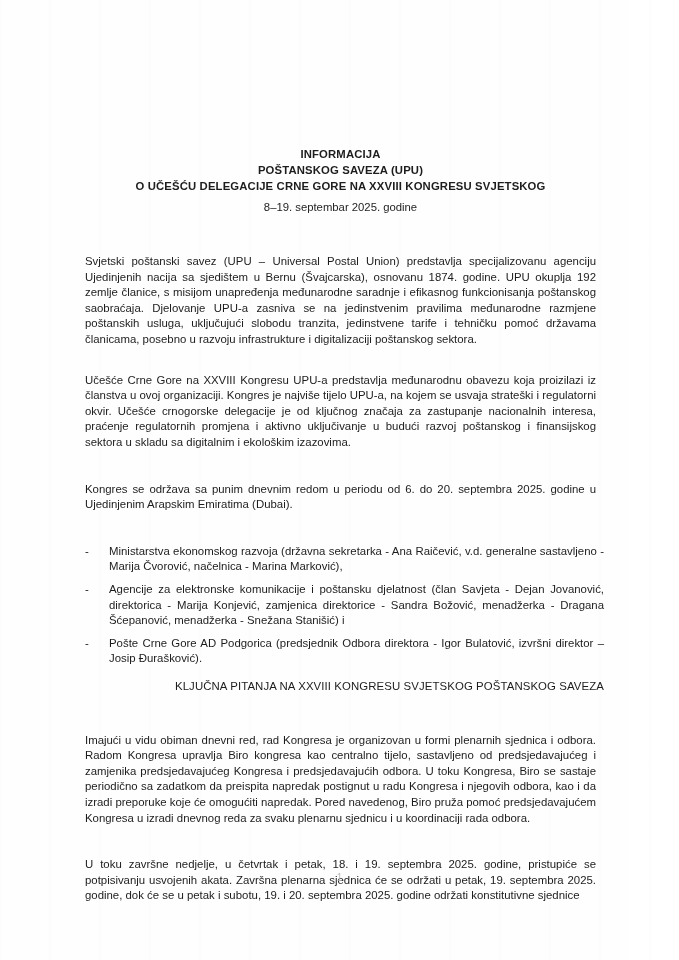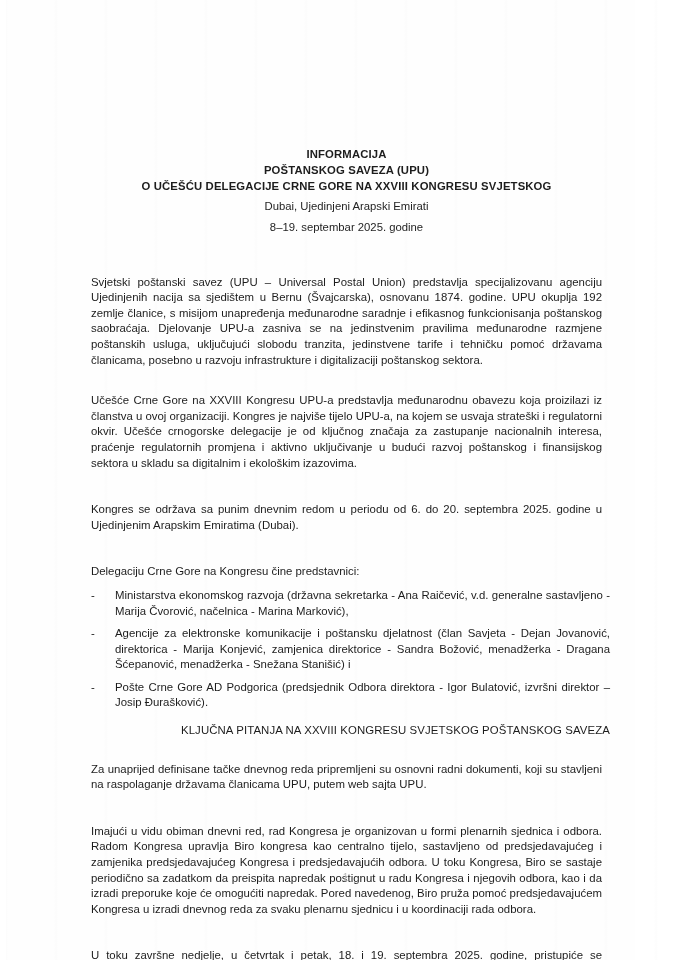--- a/index.html
+++ b/index.html
@@ -10,21 +10,21 @@
     width: 679px;
     height: 960px;
     background: #ffffff;
     font-family: "Liberation Sans", sans-serif;
     color: #1a1a1a;
     overflow: hidden;
     position: relative;
   }
   .page {
     position: absolute;
-    top: 0; left: 6px;
+    top: 0; left: 0;
     width: 629px;
     height: 960px;
     background: #fefefe;
   }
   
   .scan-noise {
     position: absolute;
     top: 0; left: 0;
     width: 679px; height: 960px;
     pointer-events: none;
@@ -132,39 +132,37 @@
 
 <div class="page">
   <div class="scan-noise"></div>
 
   <div class="content">
 
     <div class="title-block">
       <div class="title-line">INFORMACIJA</div>
       <div class="title-line">POŠTANSKOG SAVEZA (UPU)</div>
       <div class="title-line">O UČEŠĆU DELEGACIJE CRNE GORE NA  XXVIII KONGRESU SVJETSKOG</div>
-      <div class="subtitle-line first">Dubai, Ujedinjeni Arapski Emirati</div>
       <div class="subtitle-line second">8–19. septembar 2025. godine</div>
     </div>
 
     <div class="gap-lg"></div>
 
     <p class="body">Svjetski poštanski savez (UPU – Universal Postal Union) predstavlja specijalizovanu agenciju Ujedinjenih nacija sa sjedištem u Bernu (Švajcarska), osnovanu 1874. godine. UPU okuplja 192 zemlje članice, s misijom unapređenja međunarodne saradnje i efikasnog funkcionisanja poštanskog saobraćaja. Djelovanje UPU-a zasniva se na jedinstvenim pravilima međunarodne razmjene poštanskih usluga, uključujući slobodu tranzita, jedinstvene tarife i tehničku pomoć državama članicama, posebno u razvoju infrastrukture i digitalizaciji poštanskog sektora.</p>
 
     <div class="gap-sm"></div>
 
     <p class="body">Učešće Crne Gore na XXVIII Kongresu UPU-a predstavlja međunarodnu obavezu koja proizilazi iz članstva u ovoj organizaciji. Kongres je najviše tijelo UPU-a, na kojem se usvaja strateški i regulatorni okvir. Učešće crnogorske delegacije je od ključnog značaja za zastupanje nacionalnih interesa, praćenje regulatornih promjena i aktivno uključivanje u budući razvoj poštanskog i finansijskog sektora u skladu sa digitalnim i ekološkim izazovima.</p>
 
     <div class="gap-md"></div>
 
     <p class="body">Kongres se održava sa punim dnevnim redom u periodu od 6. do 20. septembra 2025. godine u Ujedinjenim Arapskim Emiratima (Dubai).</p>
 
     <div class="gap-md"></div>
 
-    <p class="body para-intro">Delegaciju Crne Gore na Kongresu čine predstavnici:</p>
 
     <ul class="delegation">
       <li>
         <span class="dash">-</span>
         <span>Ministarstva ekonomskog razvoja (državna sekretarka - Ana Raičević, v.d. generalne sastavljeno - Marija Čvorović, načelnica - Marina Marković),</span>
       </li>
       <li>
         <span class="dash">-</span>
         <span>Agencije za elektronske komunikacije i poštansku djelatnost (član Savjeta - Dejan Jovanović, direktorica - Marija Konjević, zamjenica direktorice - Sandra Božović, menadžerka - Dragana Šćepanović, menadžerka - Snežana Stanišić) i</span>
       </li>
@@ -173,21 +171,20 @@
         <span>Pošte Crne Gore AD Podgorica (predsjednik Odbora direktora - Igor Bulatović, izvršni direktor – Josip Đurašković).</span>
       </li>
     </ul>
 
     <div class="gap-xs"></div>
 
     <p class="section-heading">KLJUČNA PITANJA NA XXVIII KONGRESU SVJETSKOG POŠTANSKOG SAVEZA</p>
 
     <div class="gap-md"></div>
 
-    <p class="body">Za unaprijed definisane tačke dnevnog reda pripremljeni su osnovni radni dokumenti, koji su stavljeni na raspolaganje državama članicama UPU, putem web sajta UPU.</p>
 
     <div class="gap-md"></div>
 
     <p class="body">Imajući u vidu obiman dnevni red, rad Kongresa je organizovan u formi plenarnih sjednica i odbora. Radom Kongresa upravlja Biro kongresa kao centralno tijelo, sastavljeno od predsjedavajućeg i zamjenika predsjedavajućeg Kongresa i predsjedavajućih odbora. U toku Kongresa, Biro se sastaje periodično sa zadatkom da preispita napredak postignut u radu Kongresa i njegovih odbora, kao i da izradi preporuke koje će omogućiti napredak. Pored navedenog, Biro pruža pomoć predsjedavajućem Kongresa u izradi dnevnog reda za svaku plenarnu sjednicu i u koordinaciji rada odbora.</p>
 
     <div class="gap-md"></div>
 
     <p class="body">U toku završne nedjelje, u četvrtak i petak, 18. i 19. septembra 2025. godine, pristupiće se potpisivanju usvojenih akata. Završna plenarna sjednica će se održati u petak, 19. septembra 2025. godine, dok će se u petak i subotu, 19. i 20. septembra 2025. godine održati konstitutivne sjednice</p>
 
   </div>

